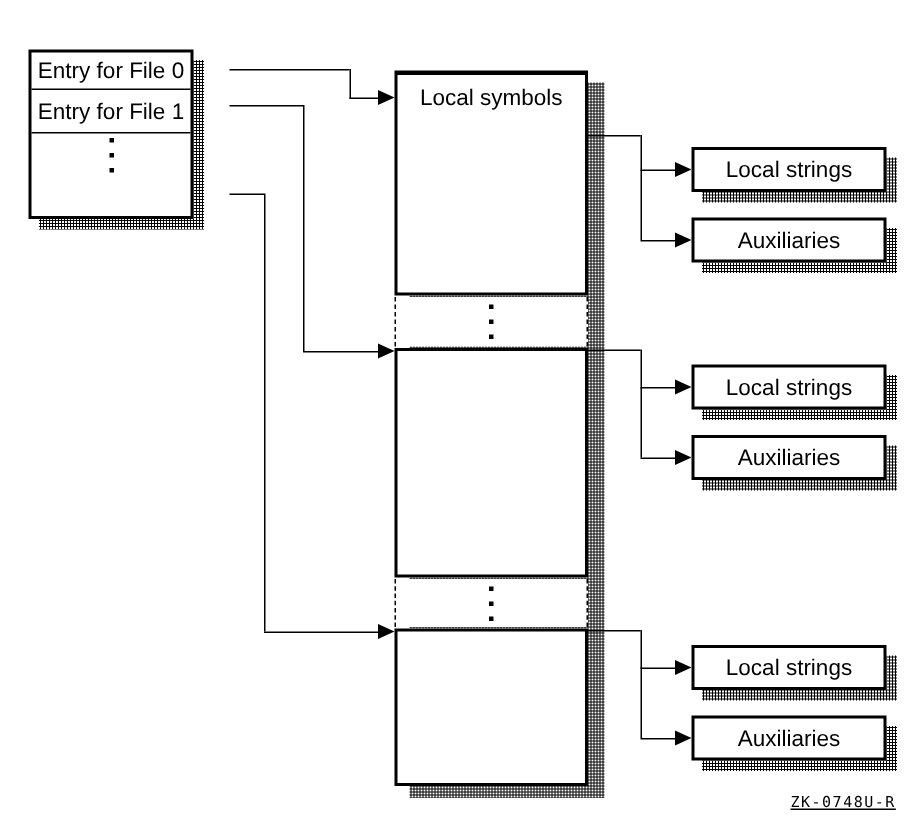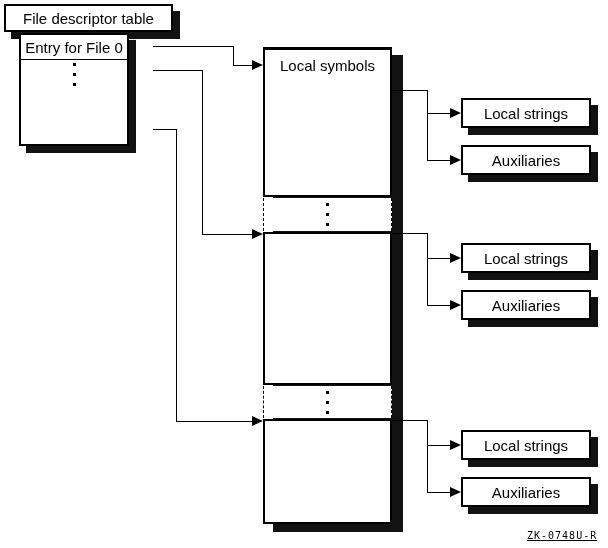--- a/index.html
+++ b/index.html
@@ -45,27 +45,27 @@
   <div class="box" style="left:263px;top:232px;width:129px;height:153px;"></div>
   <div class="gap" style="left:263px;top:386px;width:129px;height:32px;">
     <div class="vdots">
       <div class="dot"></div>
       <div class="dot"></div>
       <div class="dot"></div>
     </div>
   </div>
   <div class="box" style="left:263px;top:419px;width:129px;height:105px;"></div>
 
-  <div class="box shadowed label" style="left:4px;top:4px;width:169px;height:28px;">
-    <span>File descriptor table</span>
-  </div>
 
   <div id="fdt-table" class="box shadowed" style="left:19px;top:33px;width:110px;height:113px;">
     <div class="trow" style="height:24px;">
       <span>Entry for File 0</span>
+    </div>
+    <div class="trow" style="height:29px;">
+      <span>Entry for File 1</span>
     </div>
     <div class="trow" style="height:29px;">
       <div class="vdots">
         <div class="dot"></div>
         <div class="dot"></div>
         <div class="dot"></div>
       </div>
     </div>
   </div>
 

